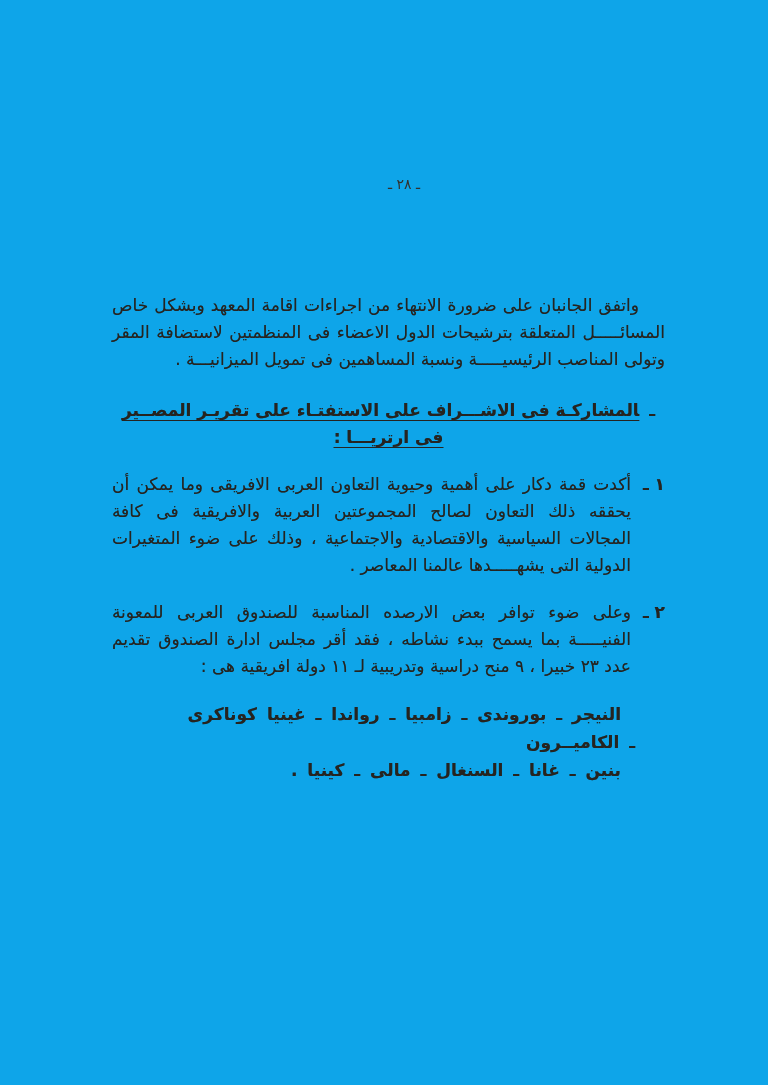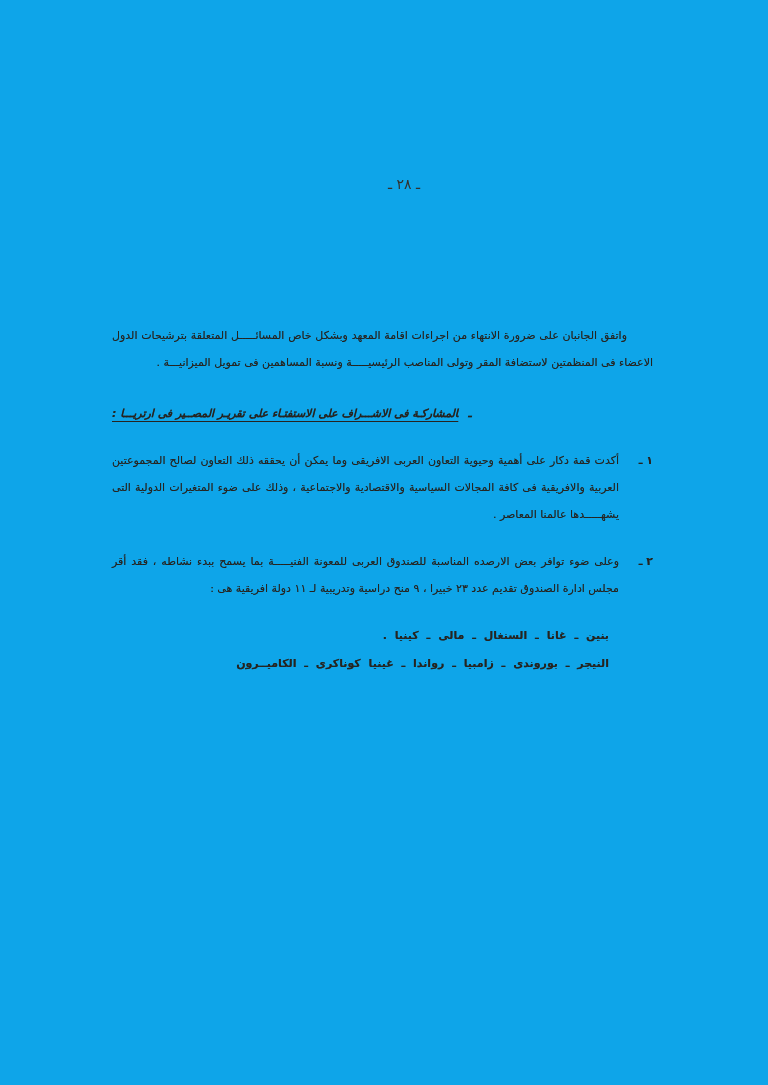--- a/index.html
+++ b/index.html
@@ -27,40 +27,38 @@
     right: -40px;
     text-align: center;
     font-size: 14px;
     color: #33312e;
     letter-spacing: 1px;
     direction: rtl;
   }
   .content {
     position: absolute;
     top: 292px;
-    right: 115px;
+    right: 103px;
     left: 112px;
     direction: rtl;
-    font-size: 11px;
+    font-size: 17px;
     line-height: 27px;
     text-align: justify;
     color: #262420;
     text-shadow: 0 0 0.5px rgba(40,38,34,0.55);
-    margin-top: 30px;
   }
   .para {
     text-indent: 26px;
     margin: 0 0 24px 0;
   }
   .section-heading {
     margin: 14px 0 20px 0;
     font-weight: bold;
-    text-align: left;
+    text-align: center;
     text-indent: 0;
-    font-style: italic;
   }
   .section-heading .dash {
     margin-left: 10px;
     font-weight: bold;
   }
   .underline {
     text-decoration: underline;
     text-underline-offset: 4px;
   }
   .numbered-item {
@@ -111,18 +109,18 @@
       <span class="item-text">أكدت قمة دكار على أهمية وحيوية التعاون العربى الافريقى وما يمكن أن يحققه ذلك التعاون لصالح المجموعتين العربية والافريقية فى كافة المجالات السياسية والاقتصادية والاجتماعية ، وذلك على ضوء المتغيرات الدولية التى يشهـــــدها عالمنا المعاصر .</span>
     </div>
 
 
     <div class="numbered-item">
       <span class="item-number">٢ ـ</span>
       <span class="item-text">وعلى ضوء توافر بعض الارصده المناسبة للصندوق العربى للمعونة الفنيـــــة بما يسمح ببدء نشاطه ، فقد أقر مجلس ادارة الصندوق تقديم عدد ٢٣ خبيرا ، ٩ منح دراسية وتدريبية لـ ١١ دولة افريقية هى :</span>
     </div>
 
     <div class="country-list">
+      <span class="country-line">النيجر ـ بوروندى ـ زامبيا ـ رواندا ـ غينيا كوناكرى ـ الكاميــرون</span>
       <span class="country-line">بنين ـ غانا ـ السنغال ـ مالى ـ كينيا .</span>
-      <span class="country-line">النيجر ـ بوروندى ـ زامبيا ـ رواندا ـ غينيا كوناكرى ـ الكاميــرون</span>
     </div>
 
   </div>
 </div>
 
 </body></html>

